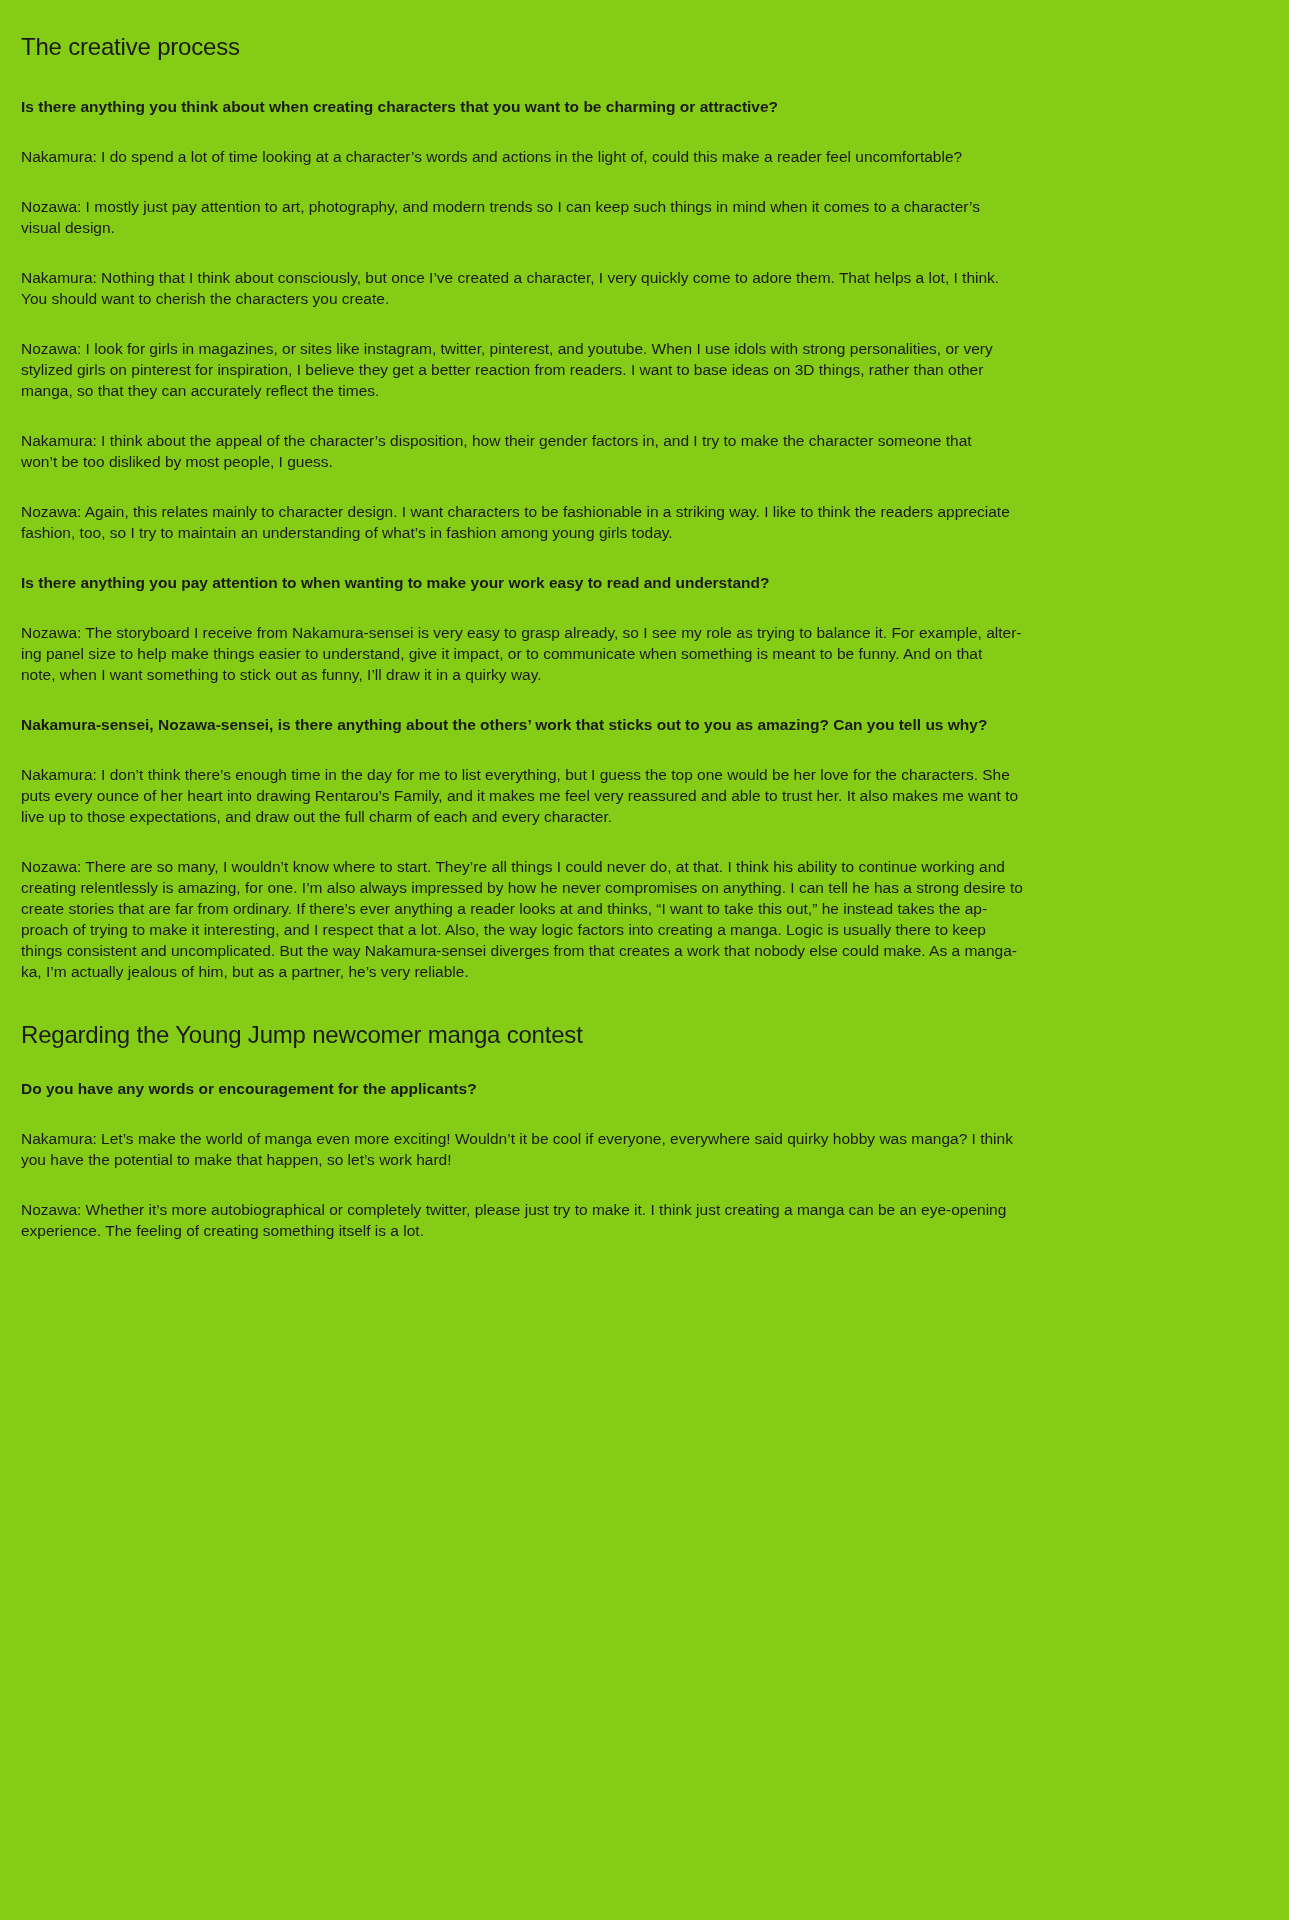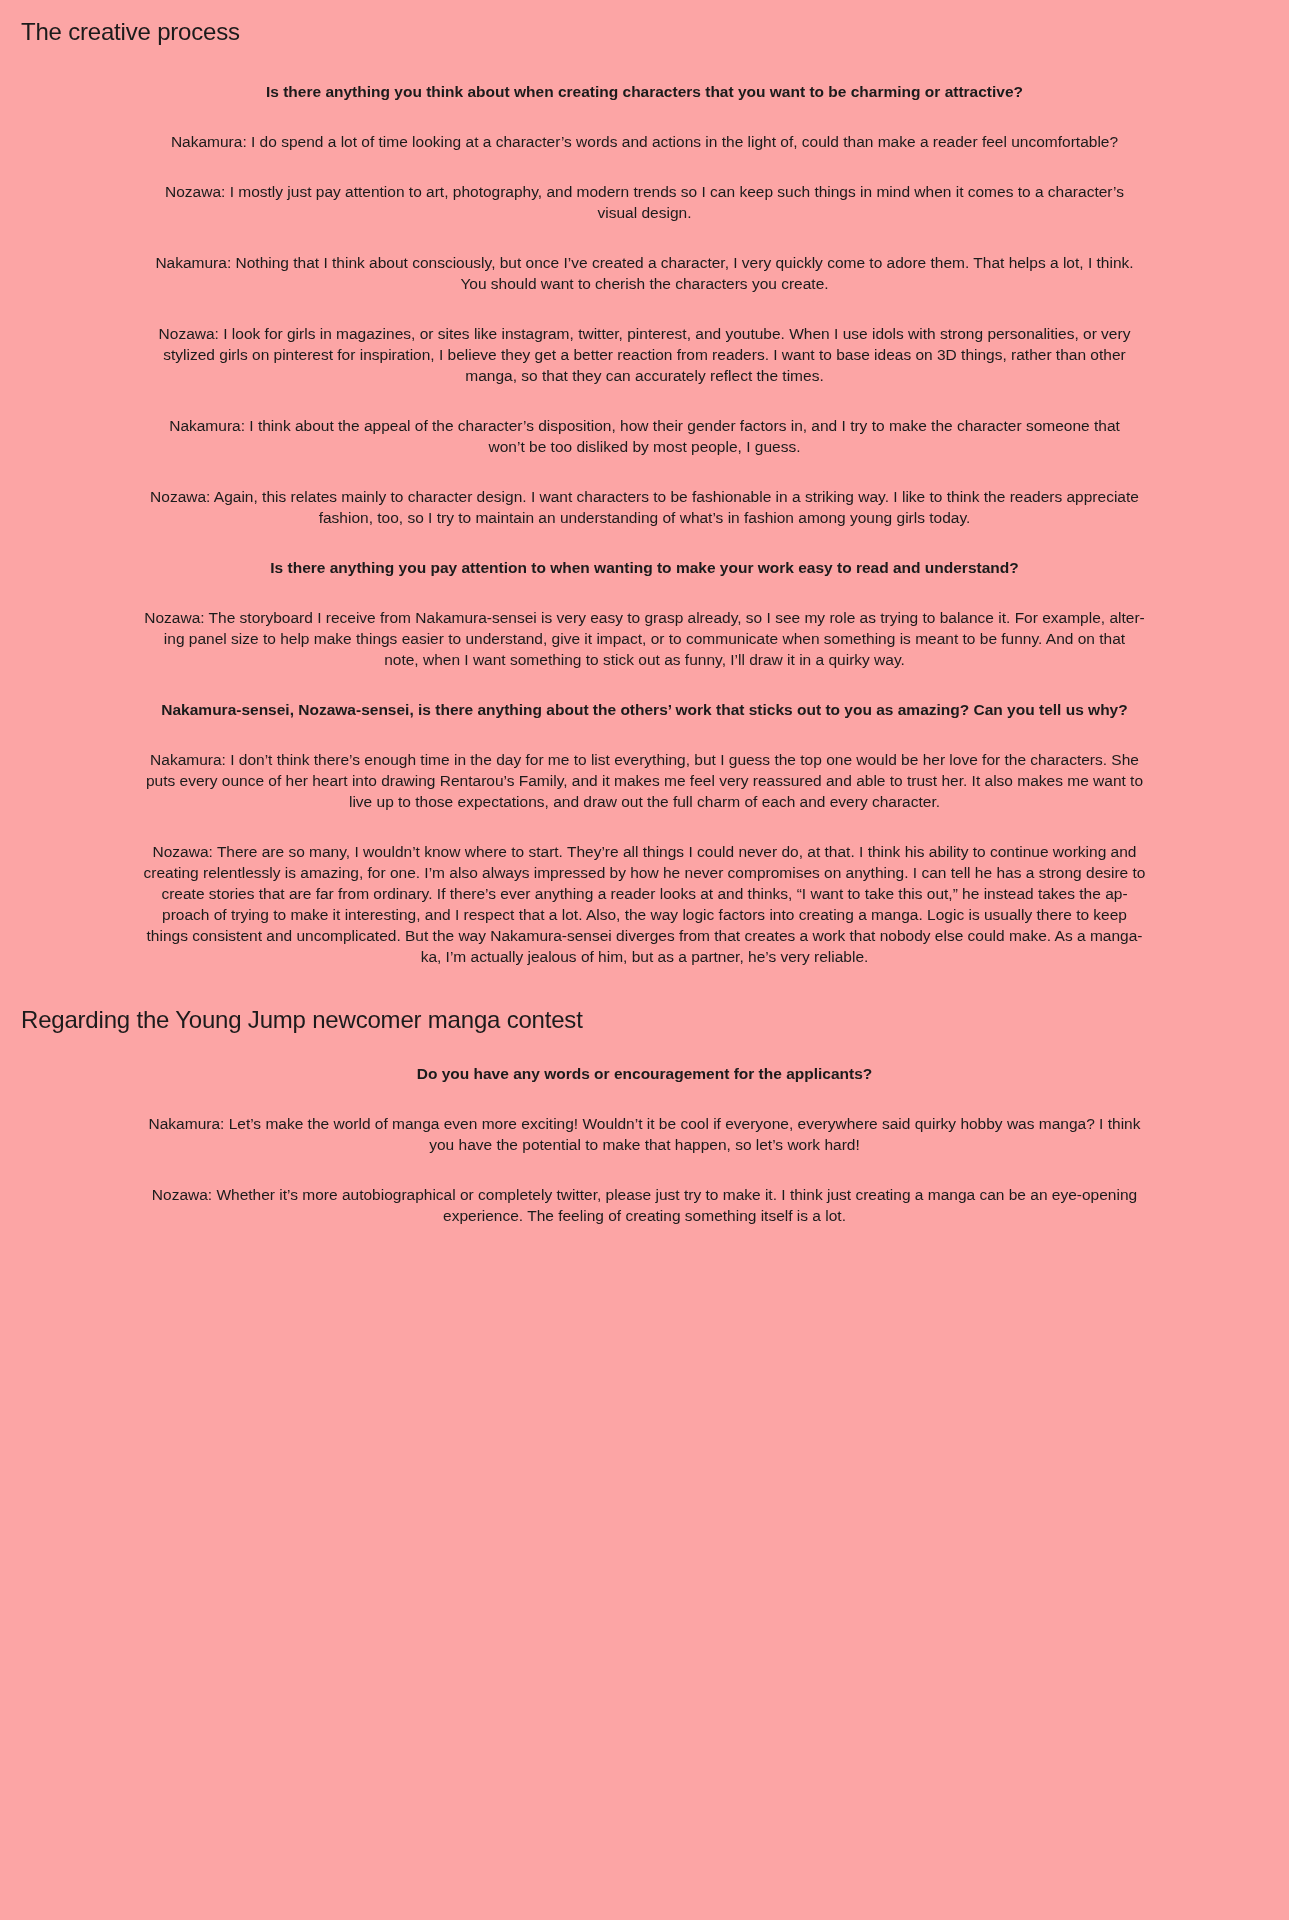--- a/index.html
+++ b/index.html
@@ -11,56 +11,55 @@
     width: 1289px;
     height: 1920px;
     overflow: hidden;
     font-family: "Liberation Sans", sans-serif;
     color: #1b1b1b;
   }
   .page {
     box-sizing: border-box;
     width: 1289px;
     height: 1920px;
-    padding: 16px 21px 0 21px;
-    background: #fca5a5;
+    padding: 31px 21px 0 21px;
+    background: #84cc16;
   }
   .section-heading {
     font-size: 24px;
     font-weight: 400;
     line-height: 31px;
     margin: 0 0 34px 0;
     color: #1b1b1b;
     letter-spacing: -0.2px;
   }
   .section-heading.second {
     margin-top: 37px;
     margin-bottom: 28px;
   }
   .para {
     font-size: 15.5px;
     line-height: 21px;
     margin: 4px 0 29px 0;
     white-space: pre-line;
     color: #1b1b1b;
-    text-align: center;
   }
   .para.question {
     font-weight: 700;
   }
 </style>
 </head>
 <body>
 
 <div class="page">
 
   <h1 class="section-heading">The creative process</h1>
 
   <p class="para question">Is there anything you think about when creating characters that you want to be charming or attractive?</p>
-  <p class="para answer">Nakamura: I do spend a lot of time looking at a character’s words and actions in the light of, could than make a reader feel uncomfortable?</p>
+  <p class="para answer">Nakamura: I do spend a lot of time looking at a character’s words and actions in the light of, could this make a reader feel uncomfortable?</p>
   <p class="para answer">Nozawa: I mostly just pay attention to art, photography, and modern trends so I can keep such things in mind when it comes to a character’s
 visual design.</p>
 
   <p class="para answer">Nakamura: Nothing that I think about consciously, but once I’ve created a character, I very quickly come to adore them. That helps a lot, I think.
 You should want to cherish the characters you create.</p>
   <p class="para answer">Nozawa: I look for girls in magazines, or sites like instagram, twitter, pinterest, and youtube. When I use idols with strong personalities, or very
 stylized girls on pinterest for inspiration, I believe they get a better reaction from readers. I want to base ideas on 3D things, rather than other
 manga, so that they can accurately reflect the times.</p>
 
   <p class="para answer">Nakamura: I think about the appeal of the character’s disposition, how their gender factors in, and I try to make the character someone that

